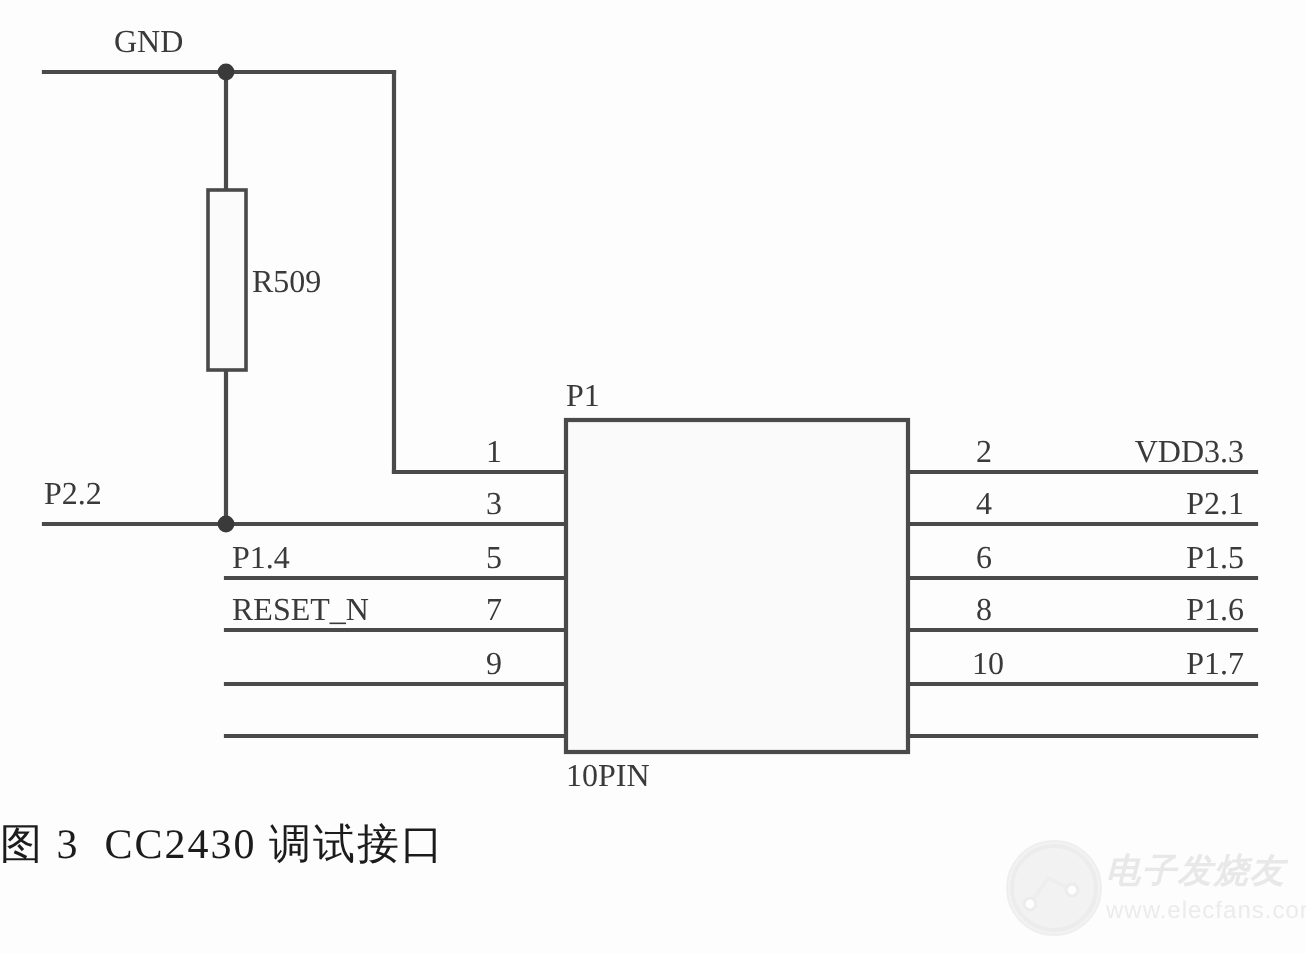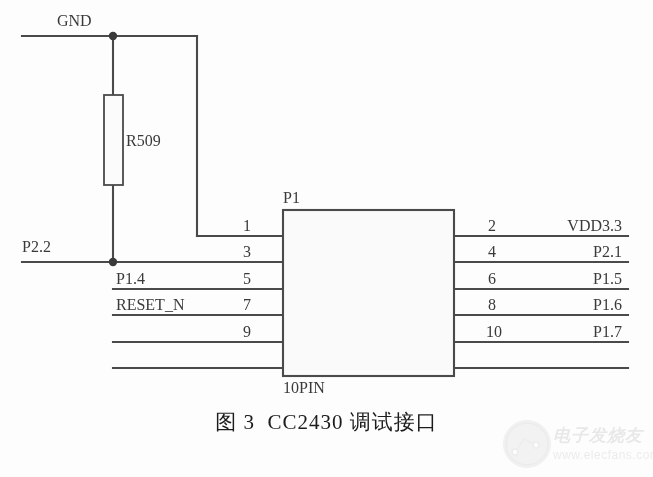--- a/index.html
+++ b/index.html
@@ -40,21 +40,20 @@
     font-size: 16px;
   }
   .sch-text.refdes {
     font-size: 16px;
   }
   .caption {
     position: absolute;
     left: 0;
     top: 408px;
     width: 653px;
-    text-align: center;
     font-family: "Liberation Serif", "DejaVu Serif", serif;
     font-size: 21px;
     color: #1c1c1c;
     letter-spacing: 1px;
     white-space: pre;
   }
   .watermark {
     position: absolute;
     left: 503px;
     top: 416px;

